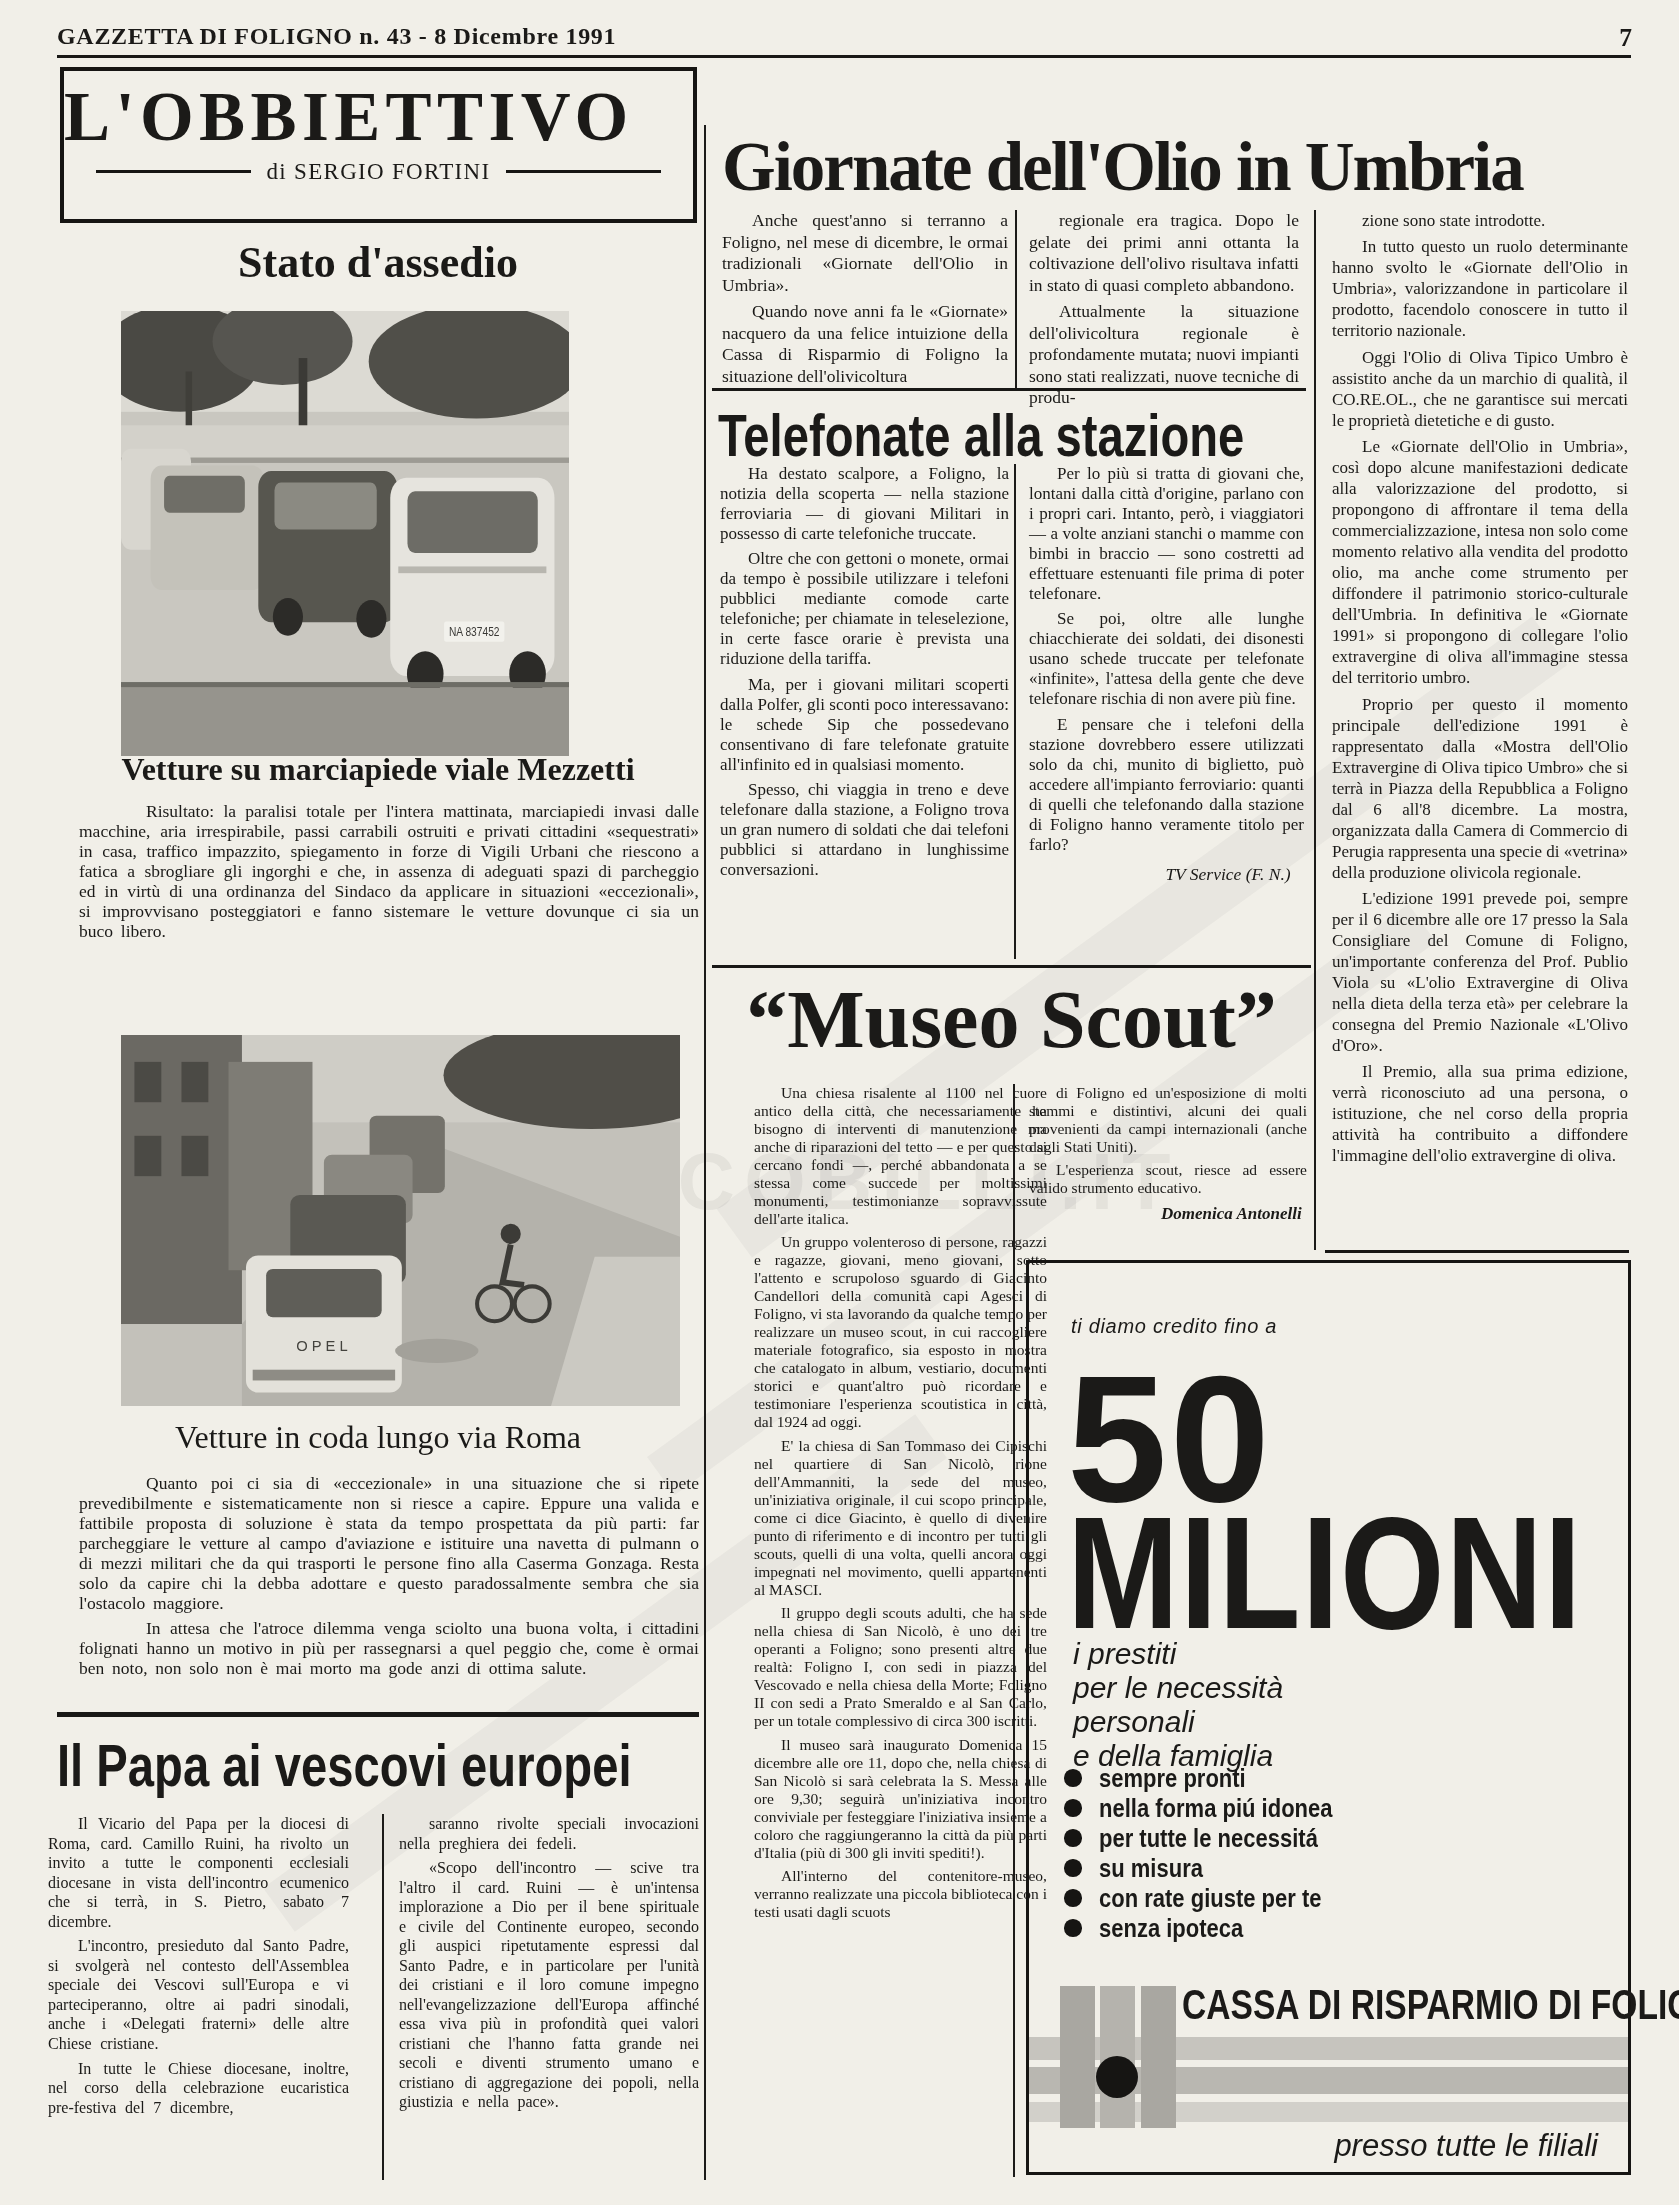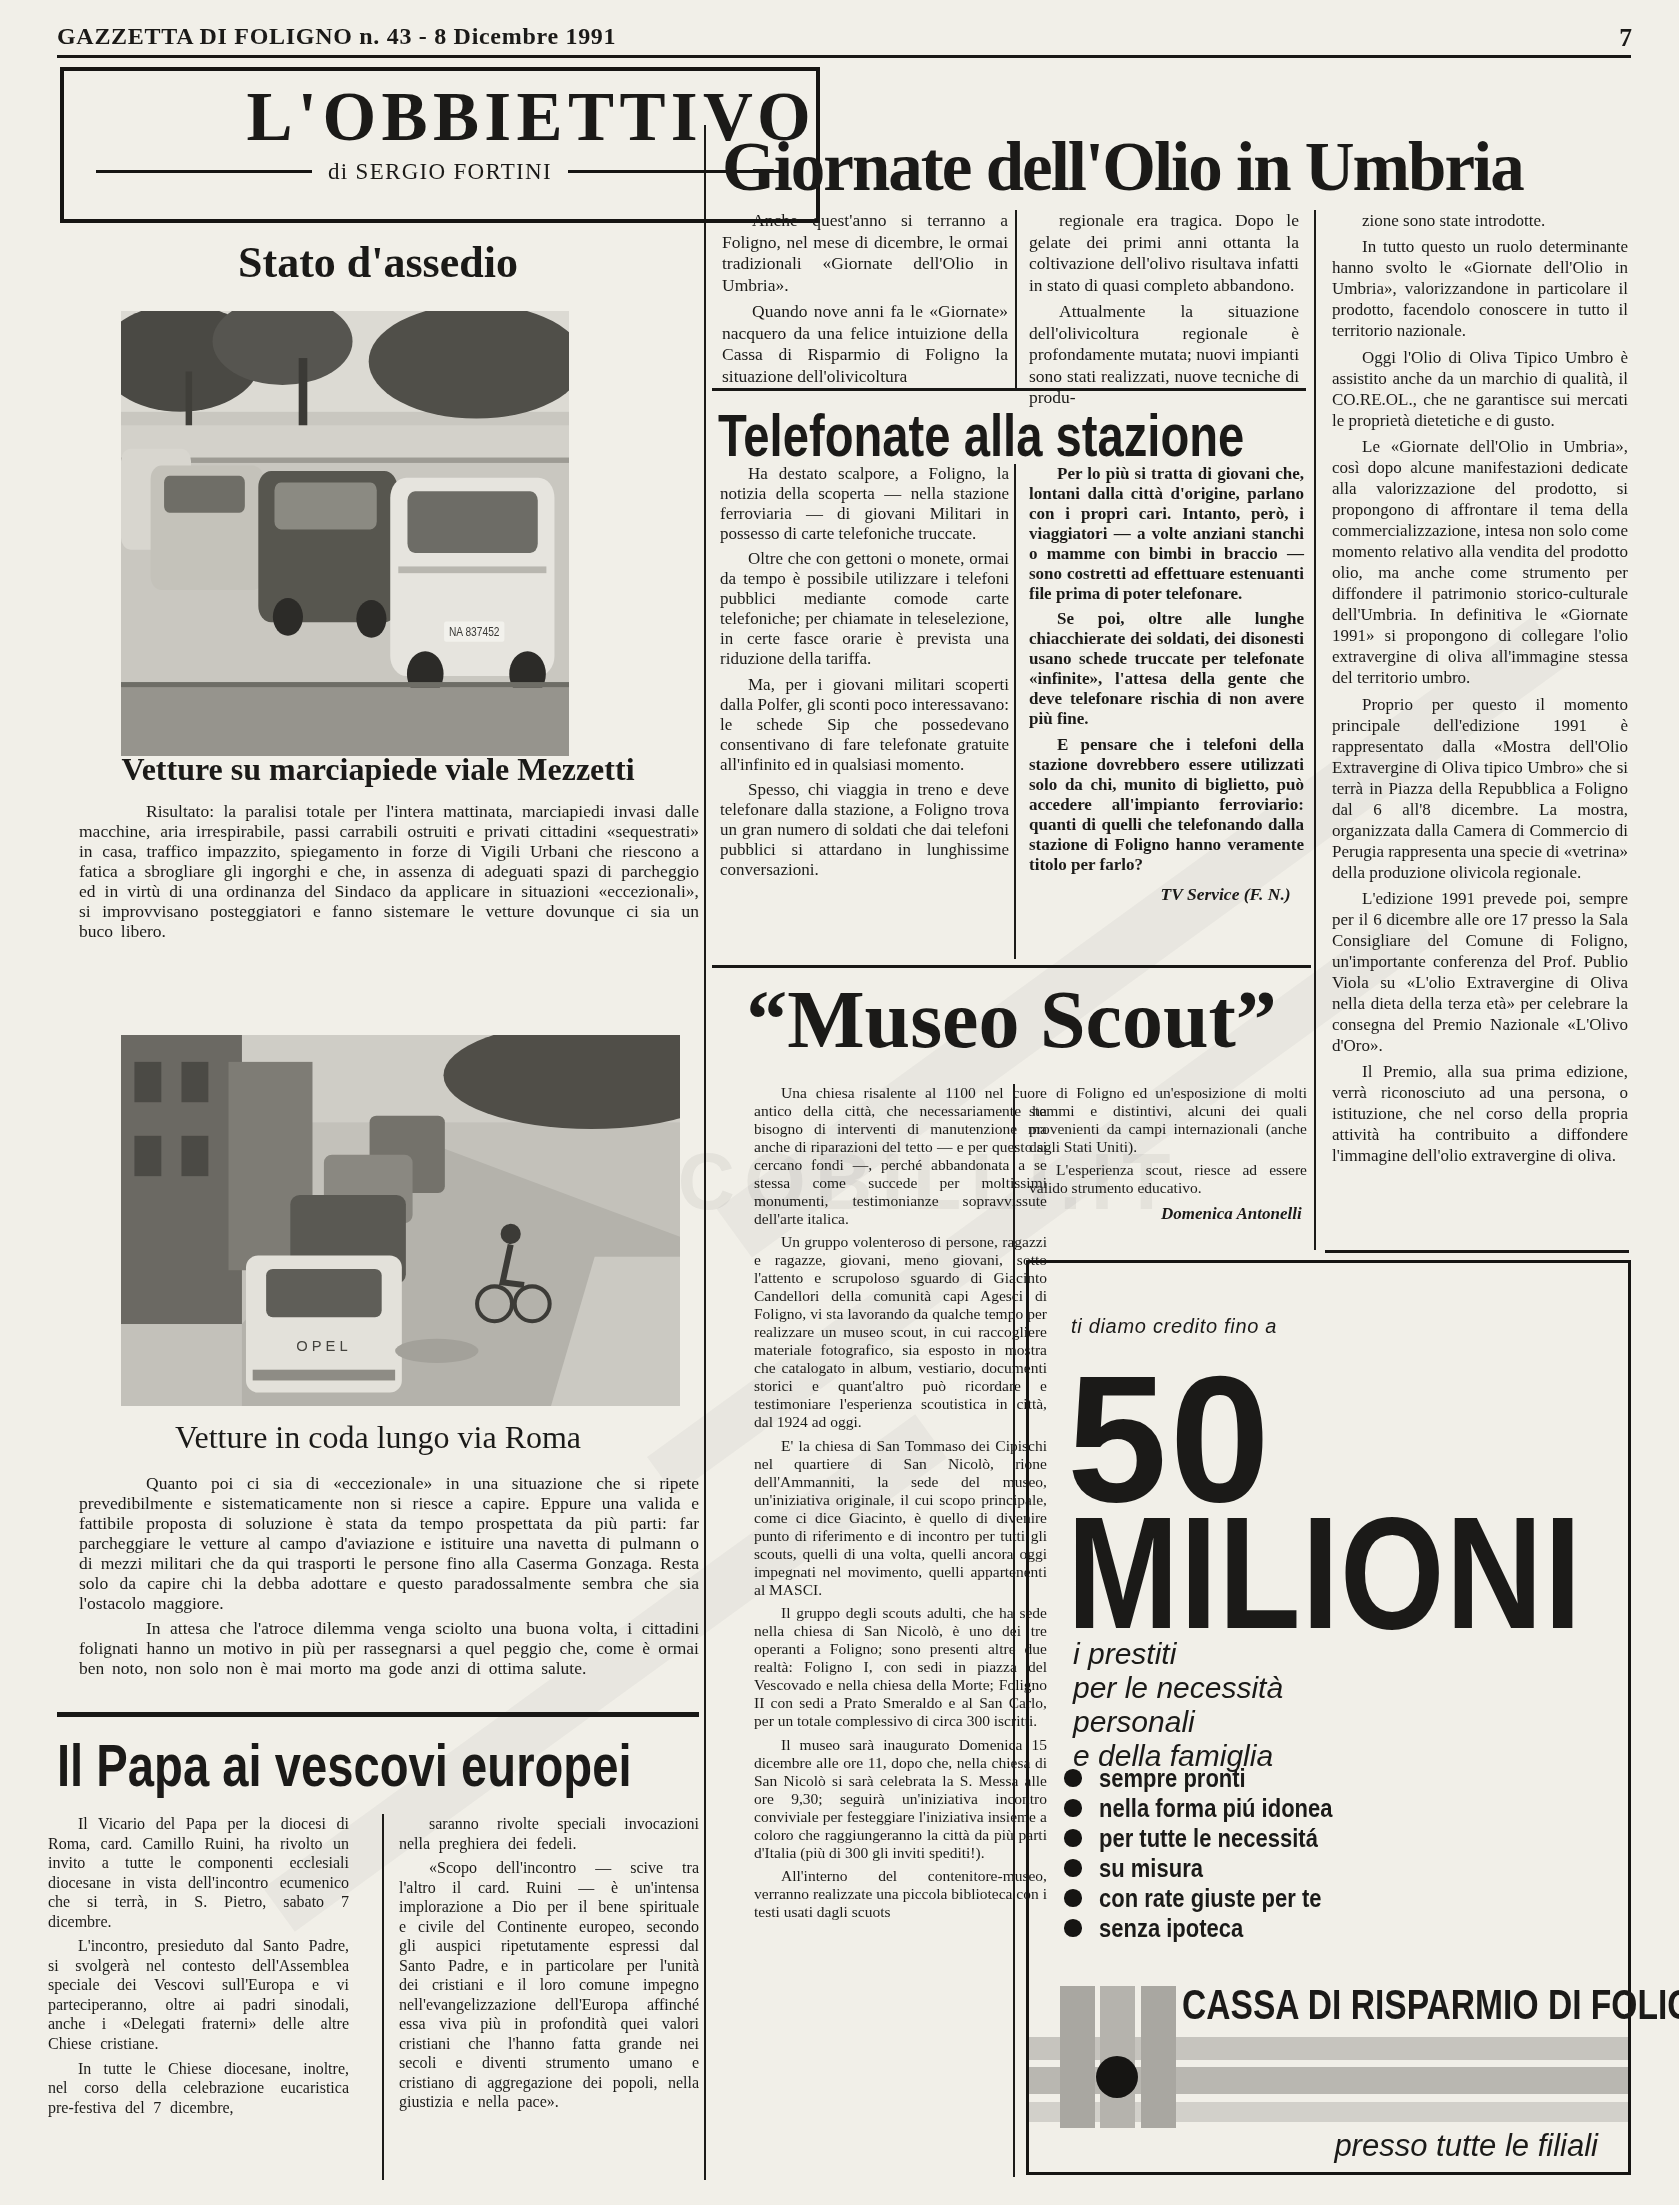--- a/index.html
+++ b/index.html
@@ -10,21 +10,21 @@
   .vrule{position:absolute;width:2px;background:#1c1b19;}
   .just p{margin:0;text-align:justify;}
   .just p + p{margin-top:5.4px;}
 
   
   #masthead{left:57px;top:23px;font-size:24px;font-weight:bold;letter-spacing:0.7px;}
   #pagenum{right:48px;top:23px;font-size:25.5px;font-weight:bold;}
   #header-rule{left:57px;top:55px;width:1574px;height:3.4px;}
 
   
-  #obb-box{left:60px;top:67px;width:760px;height:156px;border:4.7px solid #161513;box-sizing:border-box;text-align:right;}
+  #obb-box{left:60px;top:67px;width:637px;height:156px;border:4.7px solid #161513;box-sizing:border-box;text-align:left;}
   #obb-title{margin-top:12px;font-size:69px;font-weight:bold;letter-spacing:5.4px;line-height:1;}
   #obb-byline{display:flex;align-items:center;gap:16px;margin:6.7px 32px 0 32px;font-size:23px;letter-spacing:1.3px;}
   #obb-byline::before,#obb-byline::after{content:"";flex:1;height:2.7px;background:#161513;}
   #obb-head{left:57px;top:237px;width:642px;text-align:center;font-size:44px;font-weight:bold;}
   #photo1{left:121px;top:294px;width:448px;height:445px;margin-top:17px;}
   #caption1{left:57px;top:751px;width:642px;text-align:center;font-size:32px;font-weight:bold;}
   #obb-text1{left:79px;top:801px;width:620px;font-size:17.5px;line-height:20px;word-spacing:3.4px;}
   #obb-text1 p{text-indent:67px;}
   #photo2{left:121px;top:1035px;width:559px;height:371px;}
   #caption2{left:57px;top:1419px;width:642px;text-align:center;font-size:32px;font-weight:normal;}
@@ -49,21 +49,21 @@
   #gio-col1 p,#gio-col2 p,#gio-col3 p{text-indent:30px;}
   #gio-div1{left:1015px;top:210px;height:179px;}
   #gio-div2{left:1314px;top:210px;height:1040px;}
   #gio-col3-rule{left:1325px;top:1250px;width:304px;height:3.4px;}
   #tel-toprule{left:712px;top:388px;width:594px;height:2.7px;}
 
   
   #tel-head{left:718px;top:402px;font-family:"Liberation Sans",sans-serif;font-size:59px;font-weight:bold;
             white-space:nowrap;transform:scaleX(0.80);transform-origin:left;}
   #tel-col1{left:720px;top:464px;width:289px;font-size:17px;line-height:20px;}
-  #tel-col2{left:1029px;top:464px;width:275px;font-size:17px;line-height:20px;font-weight:bold;}
+  #tel-col2{left:1029px;top:464px;width:275px;font-size:17px;line-height:20px;}
   #tel-col1 p,#tel-col2 p{text-indent:28px;}
   #tel-divider{left:1014px;top:464px;height:495px;}
   #tel-sig{margin-top:9.4px;text-align:right;font-style:italic;font-size:17.5px;padding-right:13.4px;}
   #mus-toprule{left:712px;top:965px;width:599px;height:3.4px;}
 
   
   #mus-head{left:712px;top:973px;width:599px;text-align:center;font-size:82px;font-weight:bold;white-space:nowrap;}
   #mus-col1{left:718px;top:1084px;width:293px;font-size:15.5px;line-height:18px;margin-left:36px;}
   #mus-col2{left:1029px;top:1084px;width:278px;font-size:15.5px;line-height:18px;}
   #mus-col1 p,#mus-col2 p{text-indent:27px;}

